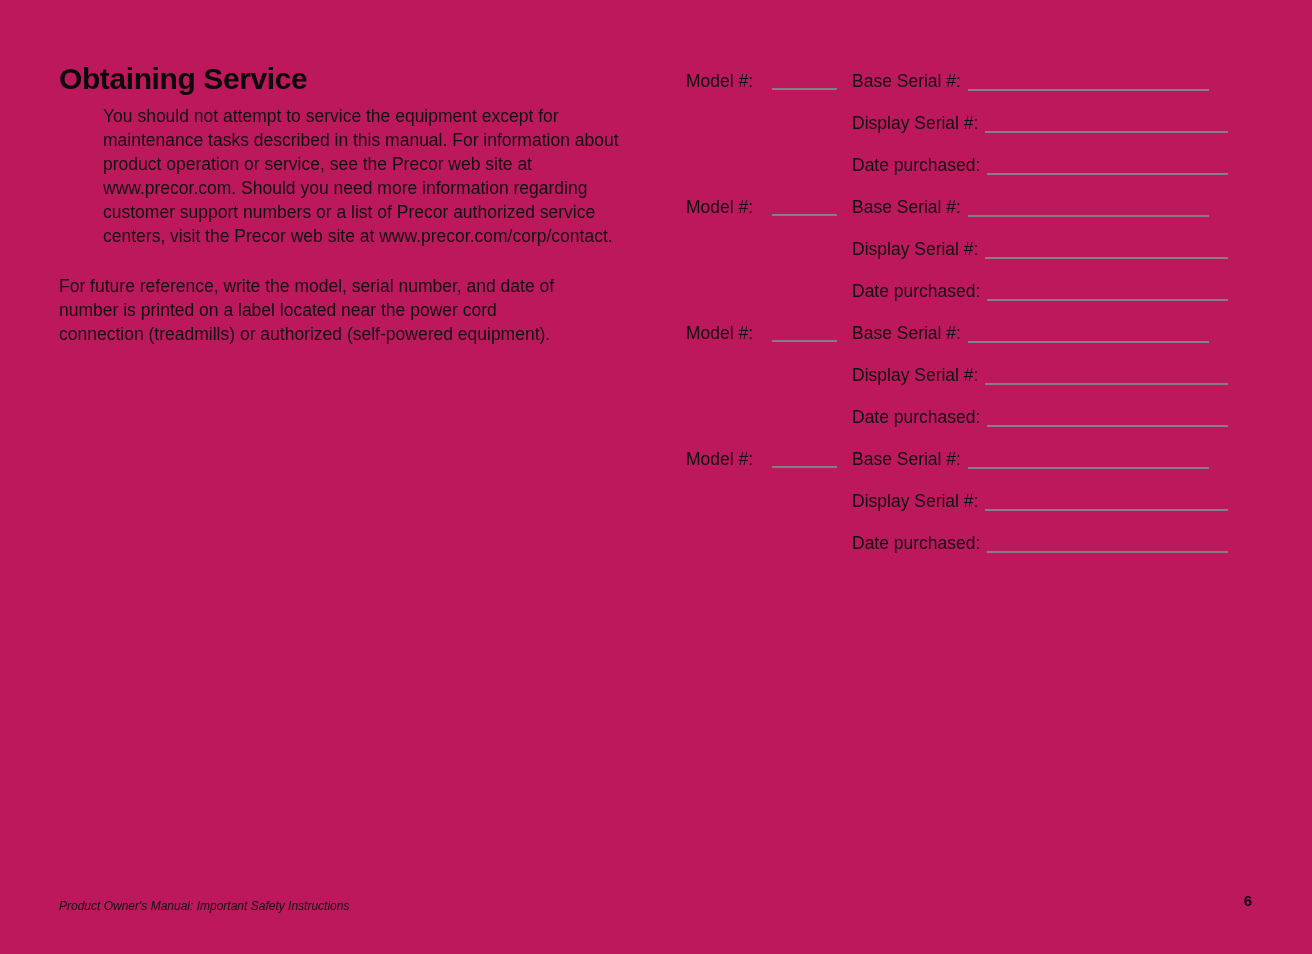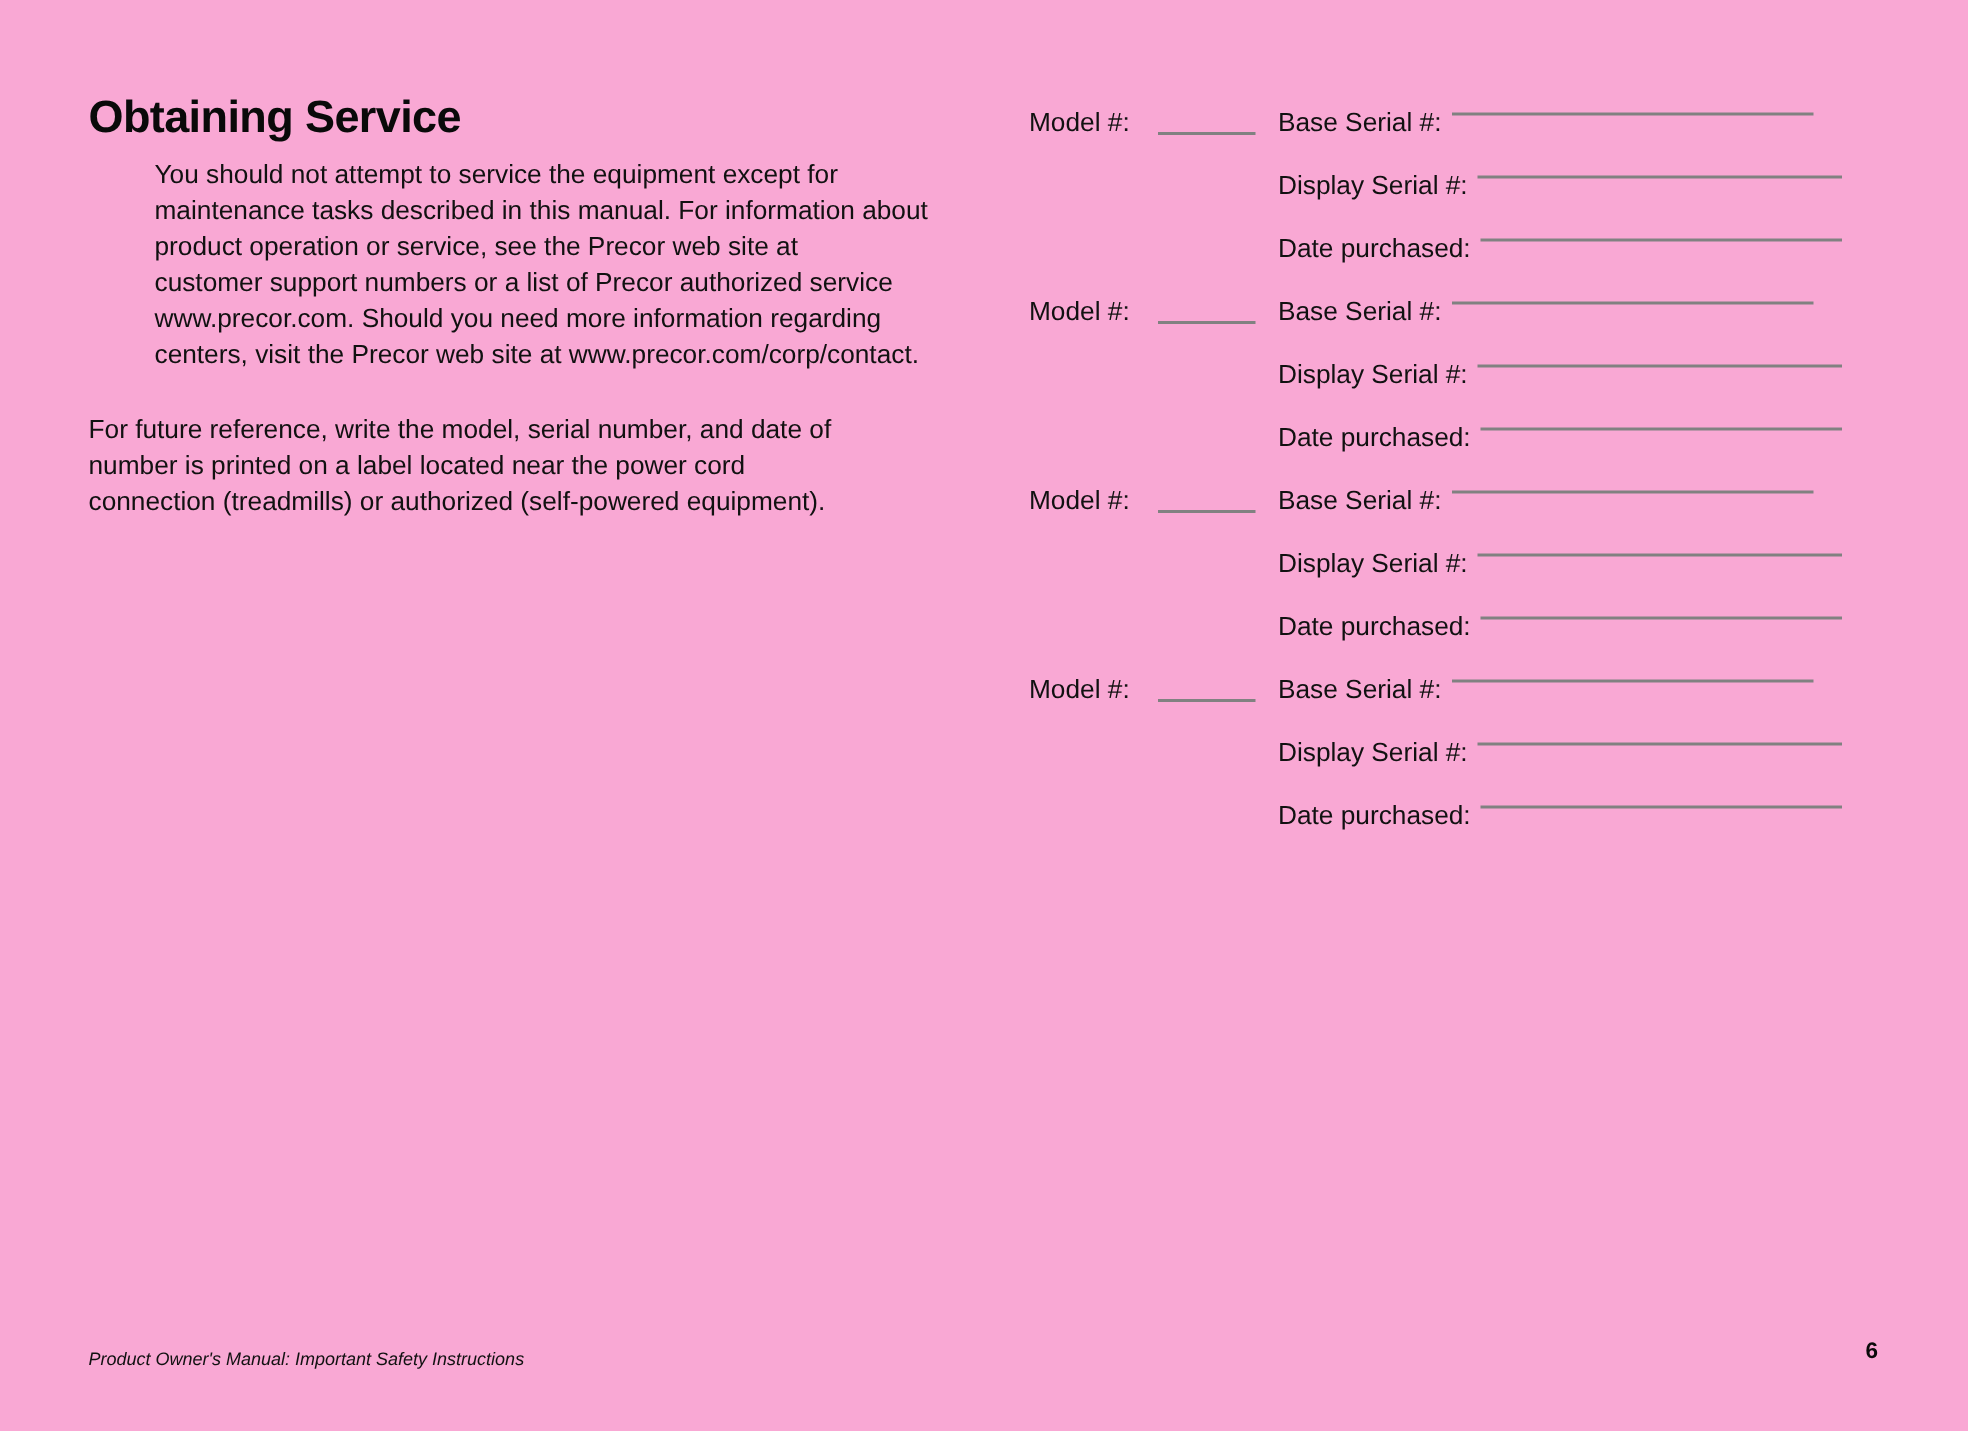--- a/index.html
+++ b/index.html
@@ -11,21 +11,21 @@
     width: 1312px;
     height: 954px;
     position: relative;
     font-family: "Liberation Sans", sans-serif;
     color: #111111;
     overflow: hidden;
   }
   .page {
     position: absolute;
     inset: 0;
-    background: #f9a8d4;
+    background: #be185d;
   }
   
   .heading {
     position: absolute;
     left: 59px;
     top: 62px;
     margin: 0;
     font-size: 30px;
     font-weight: bold;
     letter-spacing: -0.4px;
@@ -64,21 +64,21 @@
     box-sizing: border-box;
     padding-right: 15px;
     display: flex;
     align-items: baseline;
     flex: none;
     gap: 12px;
   }
   .field-cell {
     flex: 1;
     display: flex;
-    align-items: flex-start;
+    align-items: center;
   }
   .lbl {
     white-space: nowrap;
     flex: none;
     color: #111111;
   }
   .blank {
     flex: 1;
     height: 12px;
     border-bottom: 2px solid #818181;
@@ -113,22 +113,22 @@
 <body>
 
 <div class="page">
 
   <h1 class="heading">Obtaining Service</h1>
 
   <div class="para para-1">
     <div class="body-line">You should not attempt to service the equipment except for</div>
     <div class="body-line">maintenance tasks described in this manual. For information about</div>
     <div class="body-line">product operation or service, see the Precor web site at</div>
+    <div class="body-line">www.precor.com. Should you need more information regarding</div>
     <div class="body-line">customer support numbers or a list of Precor authorized service</div>
-    <div class="body-line">www.precor.com. Should you need more information regarding</div>
     <div class="body-line">centers, visit the Precor web site at www.precor.com/corp/contact.</div>
   </div>
 
   <div class="para para-2">
     <div class="body-line">For future reference, write the model, serial number, and date of</div>
     <div class="body-line">number is printed on a label located near the power cord</div>
     <div class="body-line">connection (treadmills) or authorized (self-powered equipment).</div>
   </div>
 
   <div class="form-area">

